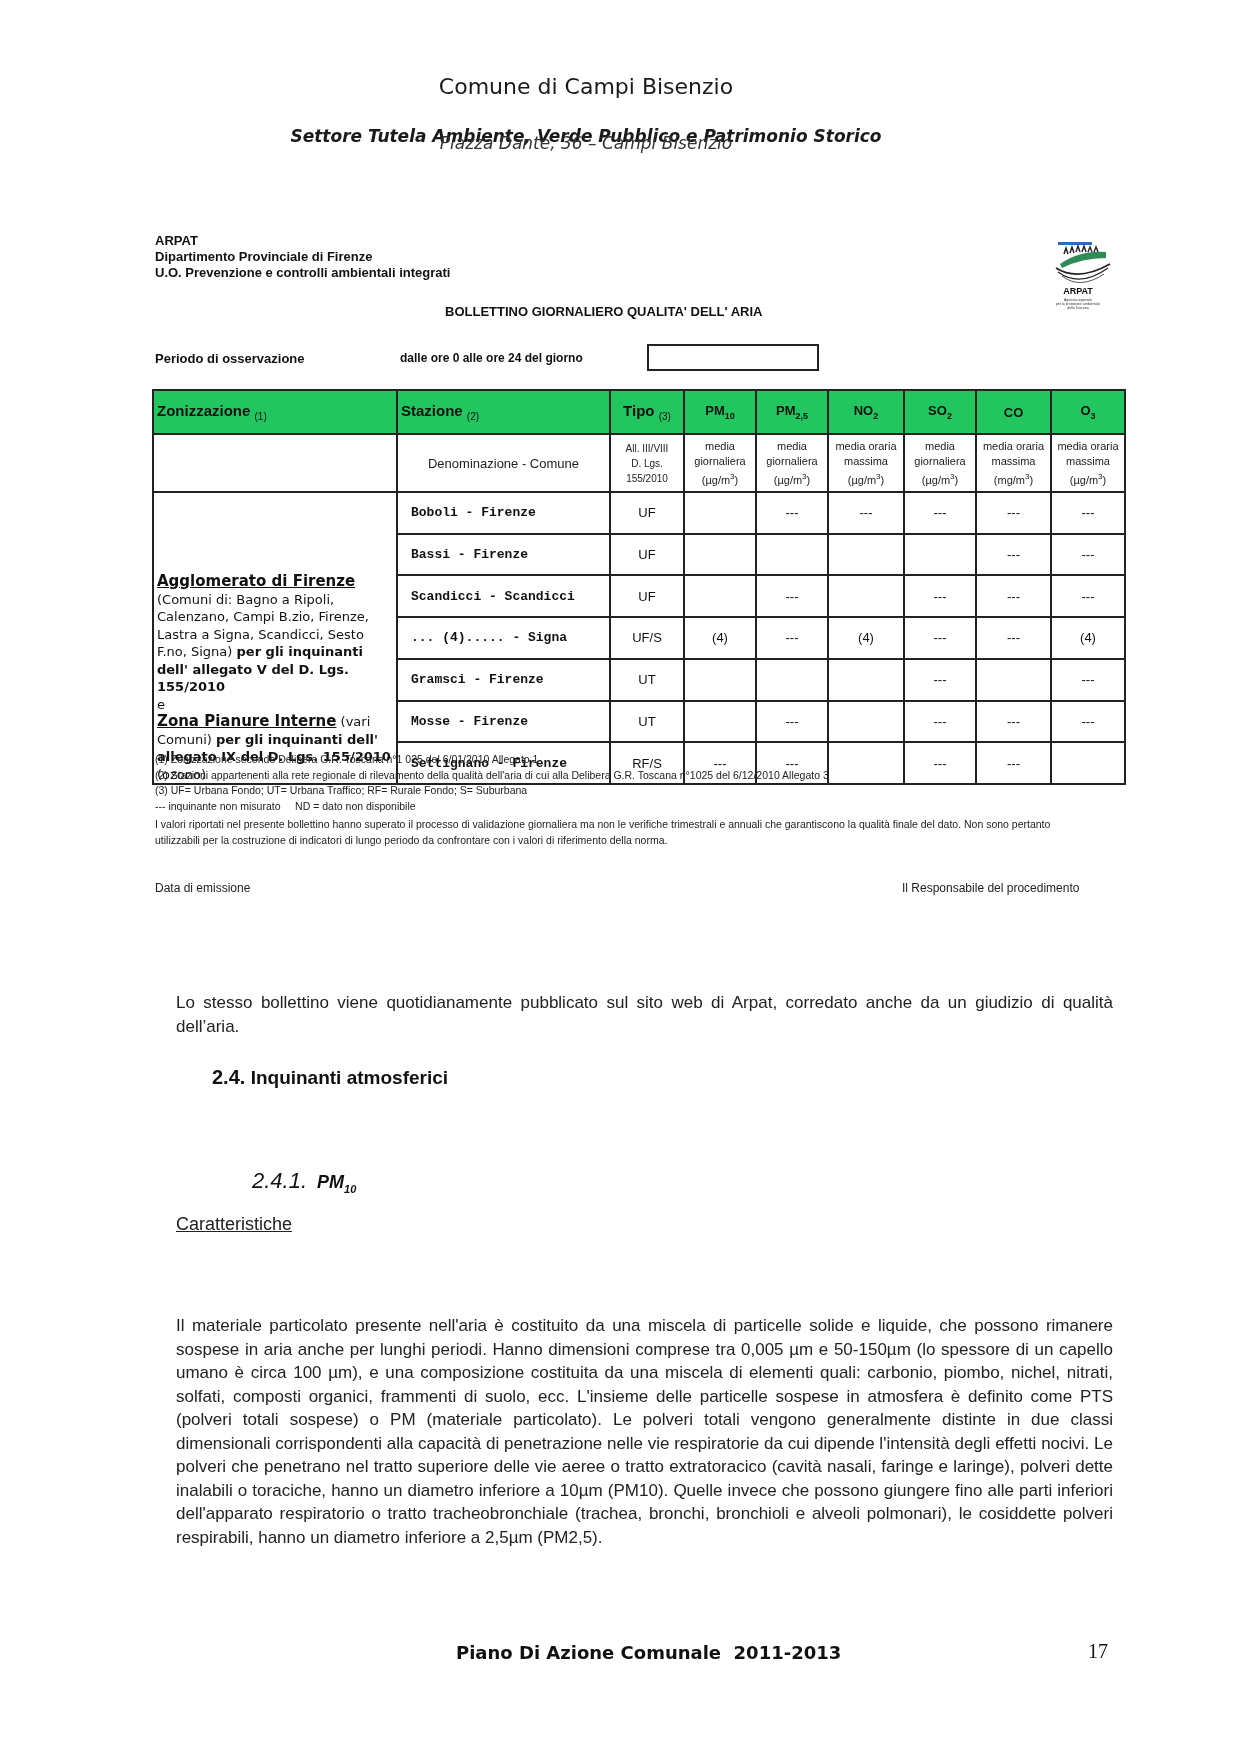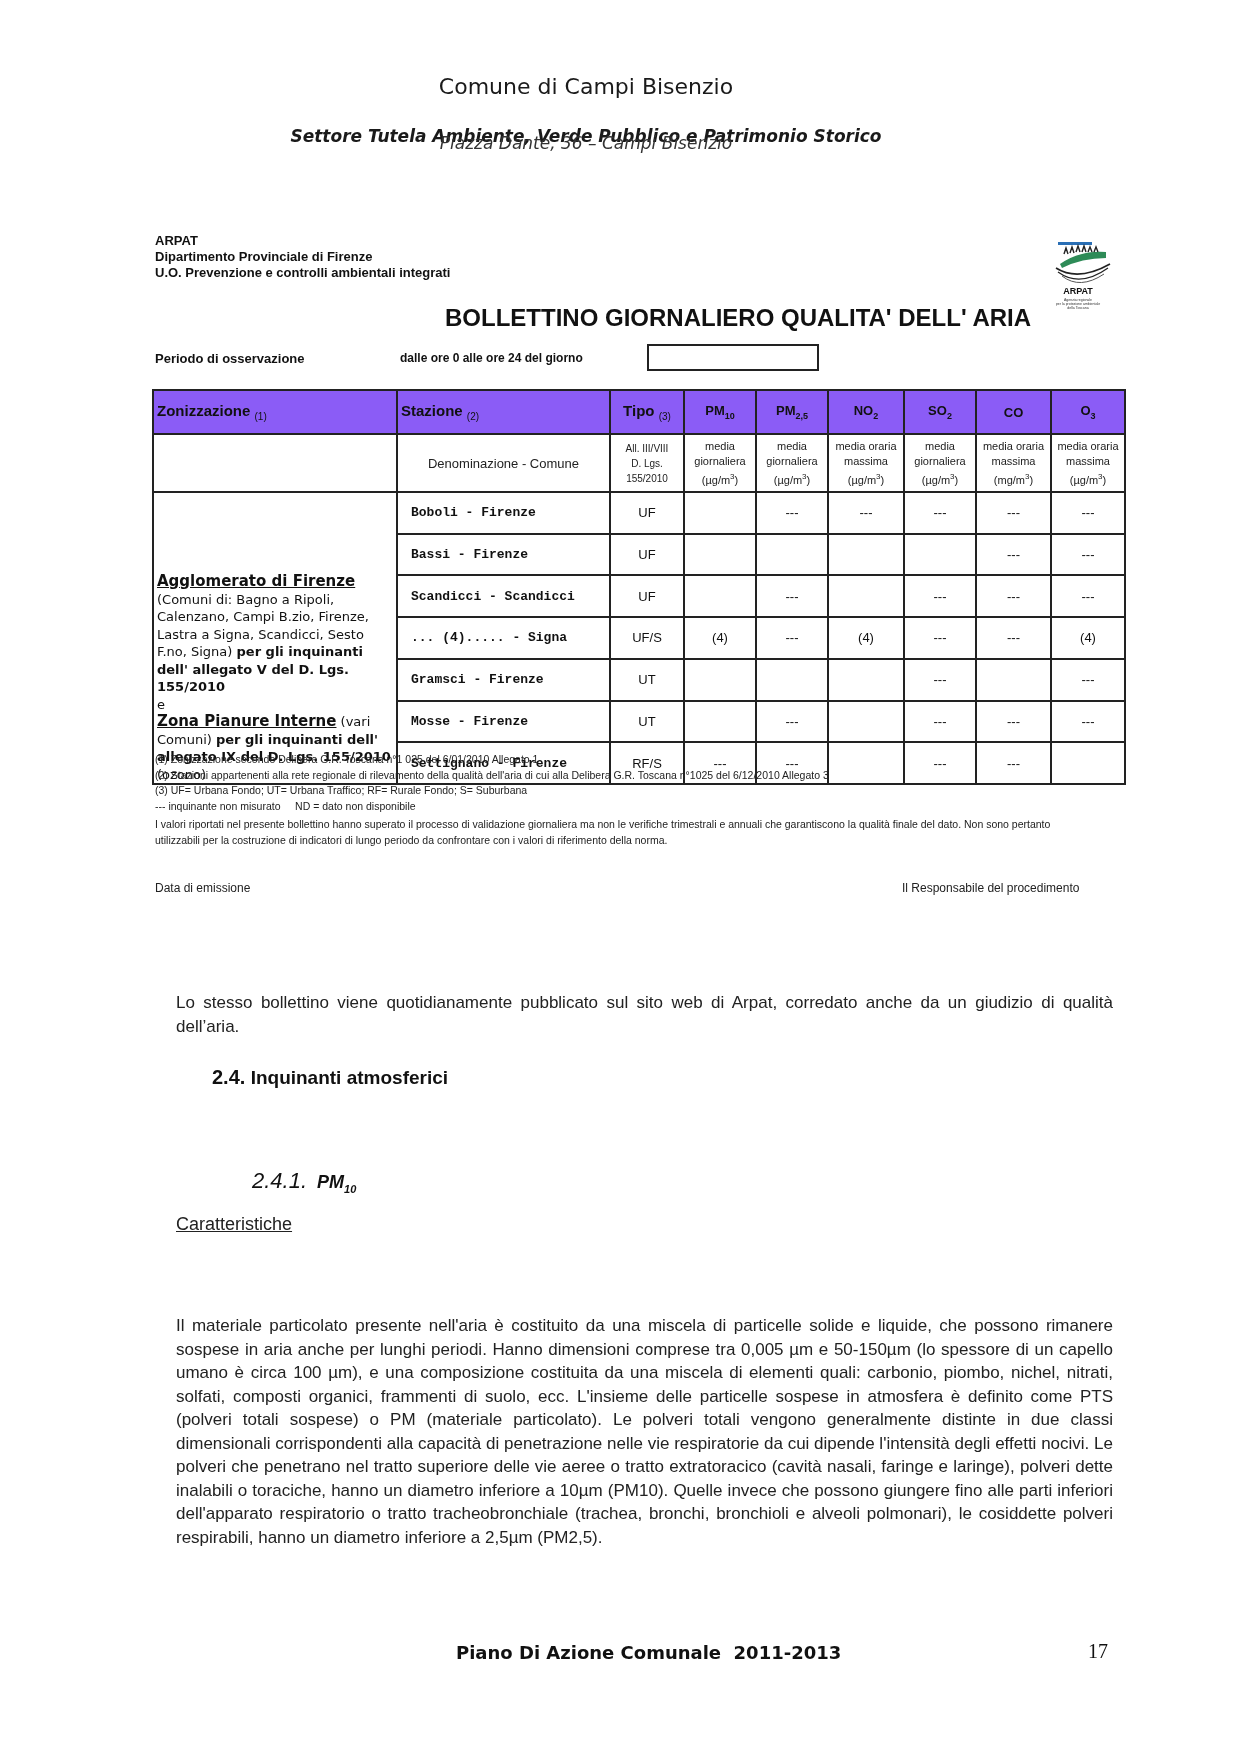--- a/index.html
+++ b/index.html
@@ -8,29 +8,29 @@
 
   
   .hdr { left: 4px; width: 1164px; text-align: center; }
   .hdr-title { top: 74px; font-family: "DejaVu Sans", sans-serif; font-size: 22px; color: #1a1a1a; }
   .hdr-sub { top: 106px; font-family: "DejaVu Sans", sans-serif; font-size: 17px; font-weight: bold; font-style: italic; color: #1a1a1a; margin-top: 20px; }
   .hdr-addr { top: 133px; font-family: "DejaVu Sans", sans-serif; font-size: 17px; font-style: italic; color: #333; font-weight: 300; }
 
   
   .arpat { left: 155px; top: 233px; font-size: 13px; font-weight: bold; line-height: 16px; }
   .logo { left: 1050px; top: 238px; width: 80px; height: 80px; }
-  .bull-title { left: 445px; top: 304px; font-size: 24px; font-weight: bold; }
+  .bull-title { left: 445px; top: 304px; font-size: 13px; font-weight: bold; }
   .periodo-label { left: 155px; top: 351px; font-size: 13px; font-weight: bold; }
   .periodo-text { left: 400px; top: 351px; font-size: 12px; font-weight: bold; }
   .date-box { left: 647px; top: 344px; width: 172px; height: 27px; border: 2px solid #222; box-sizing: border-box; }
 
   
   table.bull { position: absolute; left: 152px; top: 389px; border-collapse: collapse; table-layout: fixed; width: 968px; }
   table.bull td { border: 2px solid #222; padding: 0; font-size: 12px; text-align: center; vertical-align: middle; }
-  table.bull tr.head td { background: #8b5cf6; height: 42px; font-weight: bold; font-size: 15px; }
+  table.bull tr.head td { background: #22c55e; height: 42px; font-weight: bold; font-size: 15px; }
   table.bull tr.head td.left { text-align: left; padding-left: 3px; }
   .small-note { font-size: 10px; font-weight: normal; vertical-align: sub; }
   .sub2 { font-size: 9px; vertical-align: sub; }
   table.bull tr.units td { height: 56px; font-size: 11px; line-height: 15px; color: #222; }
   table.bull tr.data td { height: 33px; font-size: 13px; }
   table.bull td.station { text-align: left; padding-left: 13px; font-family: Liberation Mono, monospace; font-weight: bold; font-size: 13px; }
   table.bull td.cell { font-size: 10px; }
   table.bull td.zone { text-align: left; vertical-align: top; padding: 80px 4px 0 3px; font-family: "DejaVu Sans", sans-serif; font-size: 12.5px; line-height: 17.5px; }
   .zone-h { font-weight: bold; text-decoration: underline; font-size: 15px; }
   .b { font-weight: bold; }

